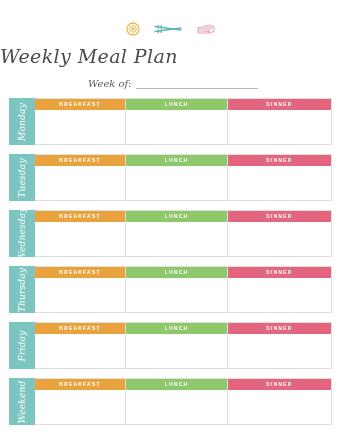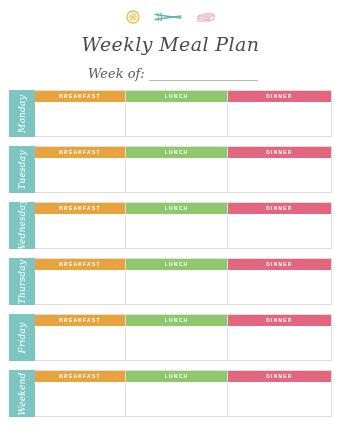--- a/index.html
+++ b/index.html
@@ -12,21 +12,21 @@
     height: 443px;
     font-family: "Liberation Sans", sans-serif;
     overflow: hidden;
     position: relative;
   }
 
   
   #header {
     width: 341px;
     padding-top: 9px;
-    text-align: center;
+    margin-top: 12px;
   }
   #header-icons {
     display: flex;
     justify-content: center;
     align-items: center;
     gap: 13px;
     height: 20px;
   }
   .hicon { display: block; }
 
@@ -45,21 +45,21 @@
   #weekof-row {
     margin-top: 10px;
     margin-left: 88px;
     display: flex;
     align-items: flex-end;
     width: 170px;
   }
   #weekof-label {
     font-family: "DejaVu Serif", serif;
     font-style: italic;
-    font-size: 13px;
+    font-size: 10px;
     color: #5a5a5a;
     white-space: nowrap;
     padding-bottom: 1px;
   }
   #weekof-line {
     flex: 1;
     height: 1px;
     background: #b9b9b9;
     margin-left: 4px;
     margin-bottom: 1px;

